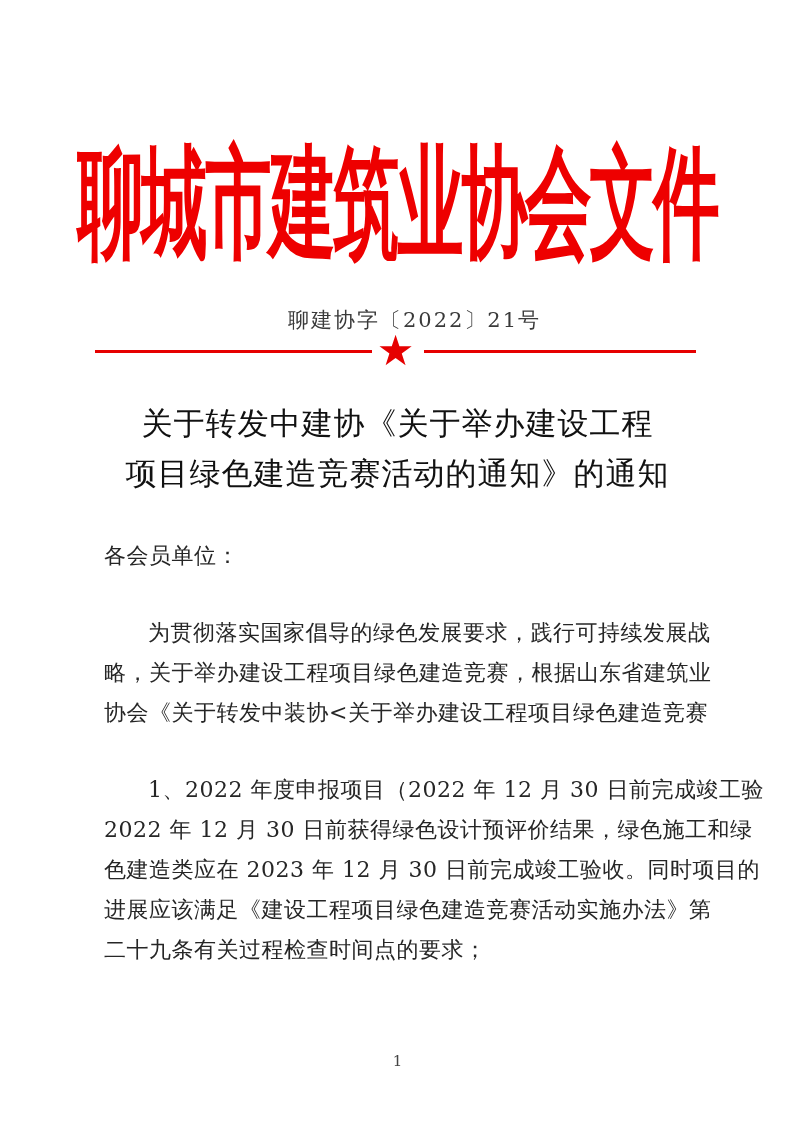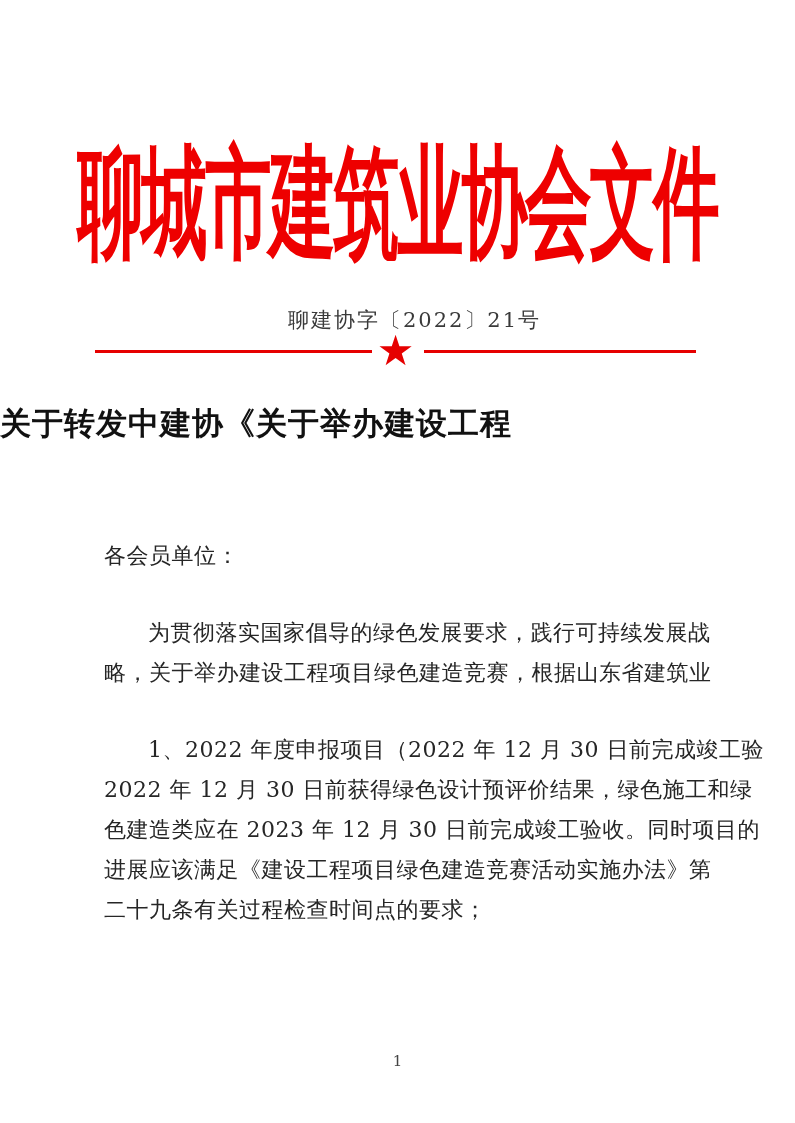--- a/index.html
+++ b/index.html
@@ -69,23 +69,23 @@
     line-height: 1;
     color: #e60000;
   }
 
   
   .title {
     position: absolute;
     top: 398px;
     left: 0;
     width: 795px;
-    text-align: left;
+    text-align: center;
     font-size: 31px;
-    font-weight: bold;
+    font-weight: normal;
     color: #111111;
     line-height: 50px;
     letter-spacing: 1px;
     font-family: "DejaVu Sans", sans-serif;
   }
 
   
   .doc-body {
     position: absolute;
     top: 536px;
@@ -125,26 +125,28 @@
   <div class="doc-number">聊建协字〔2022〕21号</div>
 
   <div class="rule">
     <span class="rule-seg left"></span>
     <span class="star">★</span>
     <span class="rule-seg right"></span>
   </div>
 
   <div class="title">
     <div>关于转发中建协《关于举办建设工程</div>
+    <div>项目绿色建造竞赛活动的通知》的通知</div>
   </div>
 
   <div class="doc-body">
     <div class="line">各会员单位：</div>
     <div class="line indent">为贯彻落实国家倡导的绿色发展要求，践行可持续发展战</div>
     <div class="line">略，关于举办建设工程项目绿色建造竞赛，根据山东省建筑业</div>
+    <div class="line">协会《关于转发中装协&lt;关于举办建设工程项目绿色建造竞赛</div>
     <div class="line indent">1、2022 年度申报项目（2022 年 12 月 30 日前完成竣工验</div>
     <div class="line">2022 年 12 月 30 日前获得绿色设计预评价结果，绿色施工和绿</div>
     <div class="line">色建造类应在 2023 年 12 月 30 日前完成竣工验收。同时项目的</div>
     <div class="line">进展应该满足《建设工程项目绿色建造竞赛活动实施办法》第</div>
     <div class="line">二十九条有关过程检查时间点的要求；</div>
   </div>
 
   <div class="page-number">1</div>
 
 </div>

